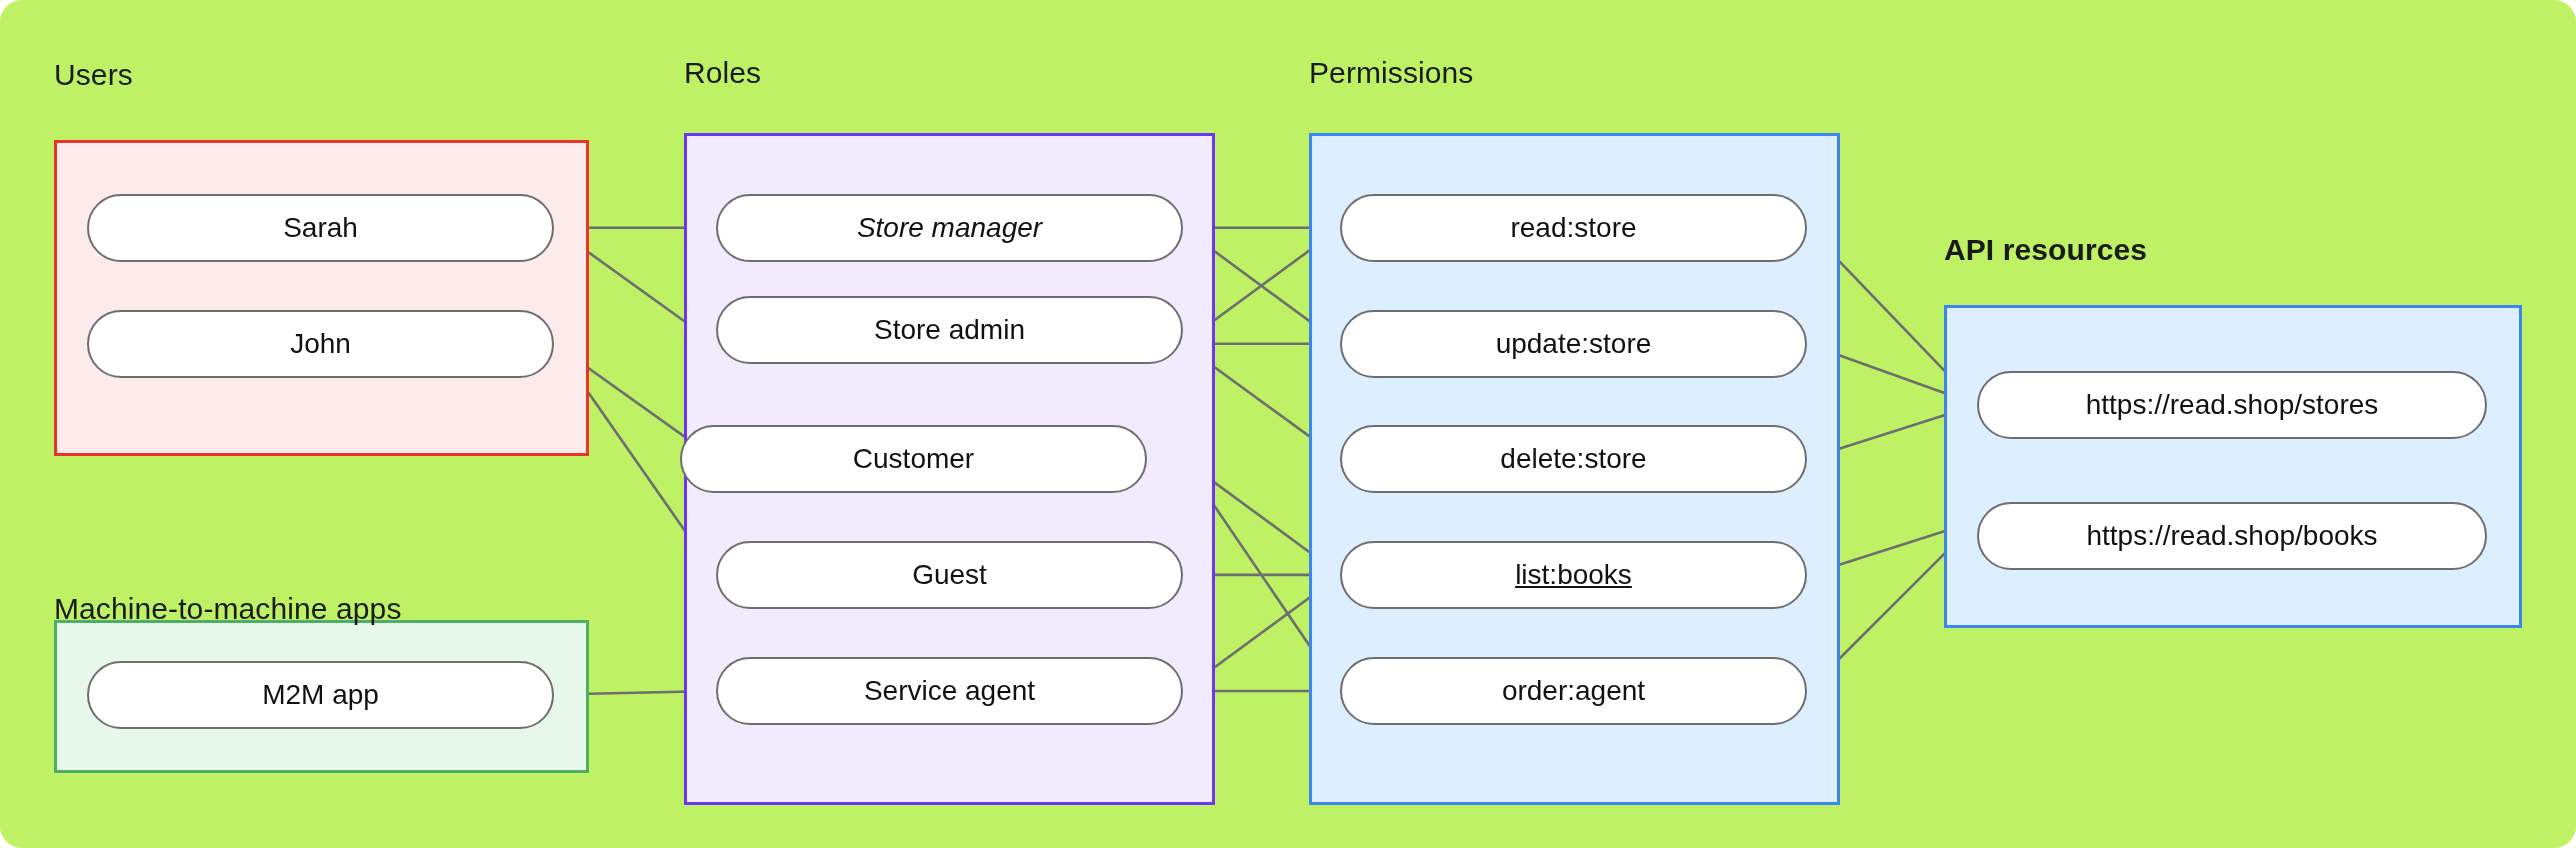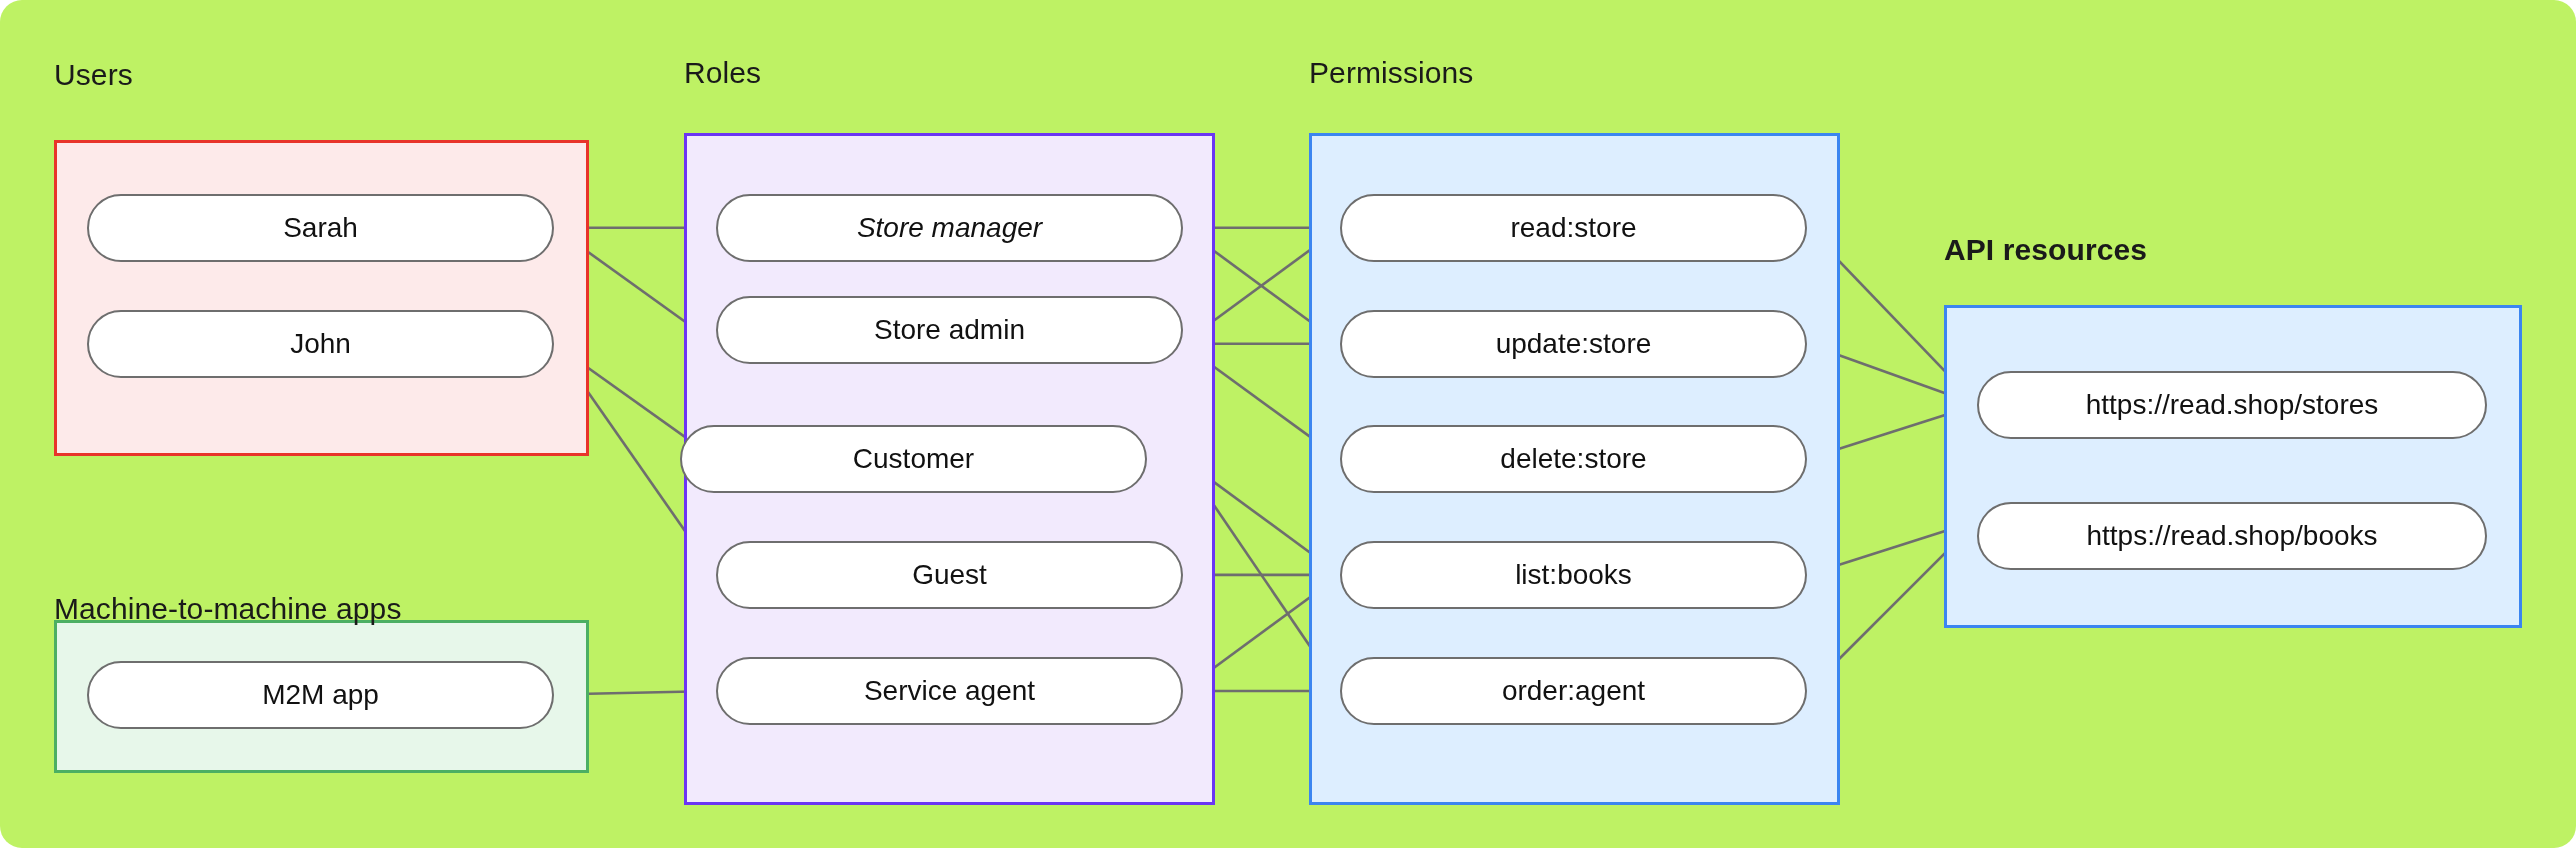--- a/index.html
+++ b/index.html
@@ -118,21 +118,21 @@
       <div class="node" style="left: 716px; top: 194px; width: 467px; height: 68px; font-style: italic;">Store manager</div>
       <div class="node" style="left: 716px; top: 296px; width: 467px; height: 68px; text-align: right;">Store admin</div>
       <div class="node" style="left: 680px; top: 425px; width: 467px; height: 68px;">Customer</div>
       <div class="node" style="left: 716px; top: 541px; width: 467px; height: 68px;">Guest</div>
       <div class="node" style="left: 716px; top: 657px; width: 467px; height: 68px;">Service agent</div>
       <div class="group-box grp-perms" style="left: 1309px; top: 133px; width: 531px; height: 672px;"></div>
       <div class="group-label" style="left: 1309px; top: 56px;">Permissions</div>
       <div class="node" style="left: 1340px; top: 194px; width: 467px; height: 68px;">read:store</div>
       <div class="node" style="left: 1340px; top: 310px; width: 467px; height: 68px;">update:store</div>
       <div class="node" style="left: 1340px; top: 425px; width: 467px; height: 68px;">delete:store</div>
-      <div class="node" style="left: 1340px; top: 541px; width: 467px; height: 68px;">list:books</div>
+      <div class="node" style="left: 1340px; top: 541px; width: 467px; height: 68px; text-decoration: underline;">list:books</div>
       <div class="node" style="left: 1340px; top: 657px; width: 467px; height: 68px;">order:agent</div>
       <div class="group-box grp-api" style="left: 1944px; top: 305px; width: 578px; height: 323px;"></div>
       <div class="group-label" style="left: 1944px; top: 233px; font-weight: bold;">API resources</div>
       <div class="node" style="left: 1977px; top: 371px; width: 510px; height: 68px;">https://read.shop/stores</div>
       <div class="node" style="left: 1977px; top: 487px; width: 510px; height: 68px; margin-top: 15px;">https://read.shop/books</div>
     </div>
 </div>
 
 
 </body></html>

